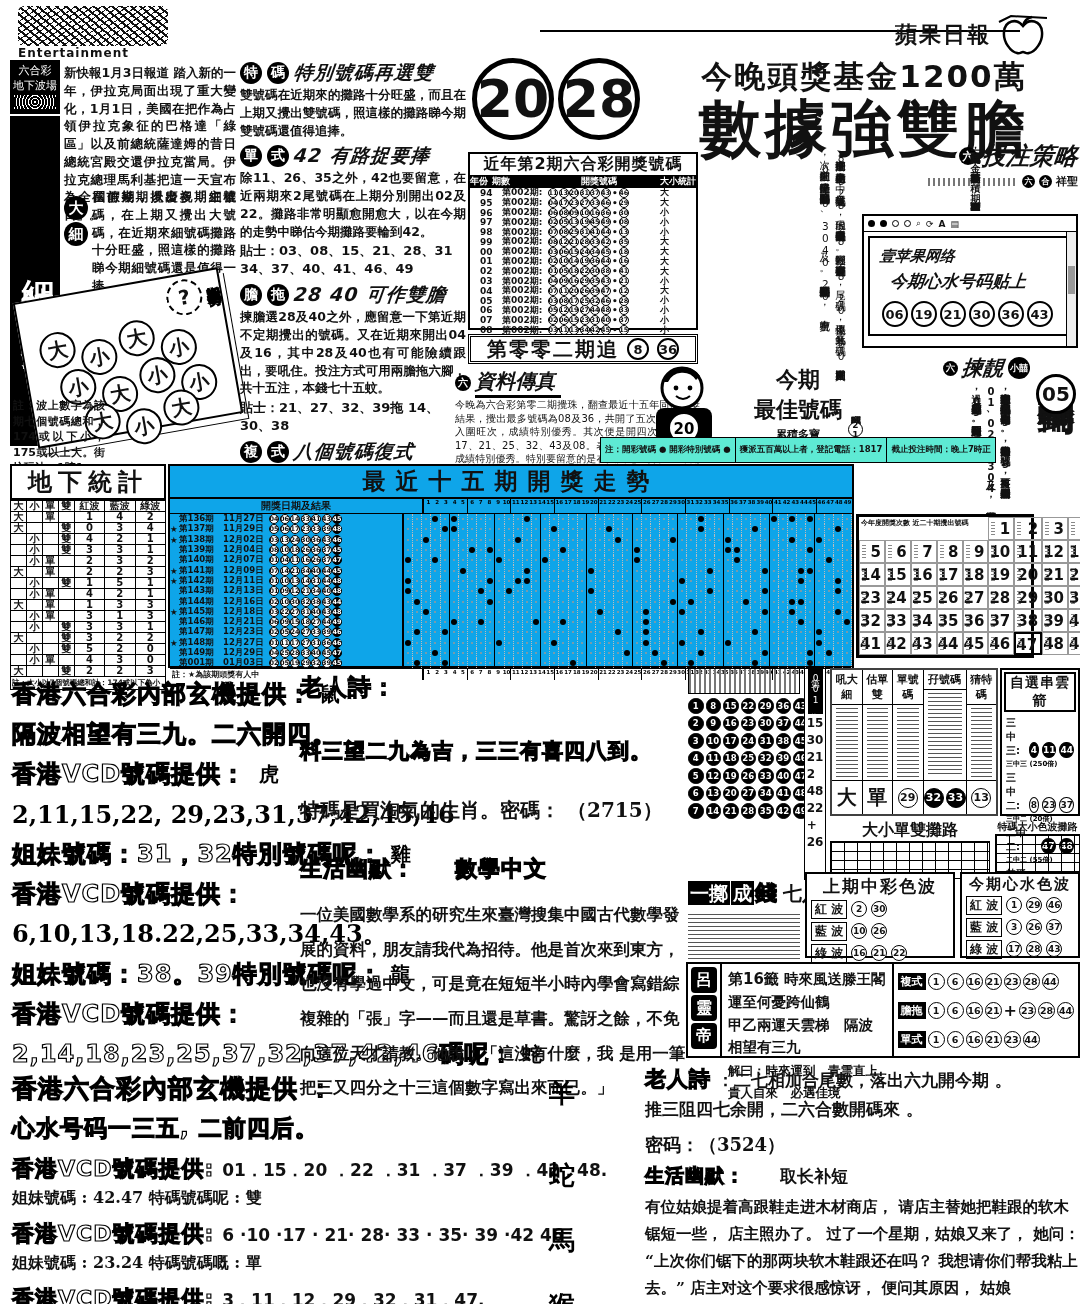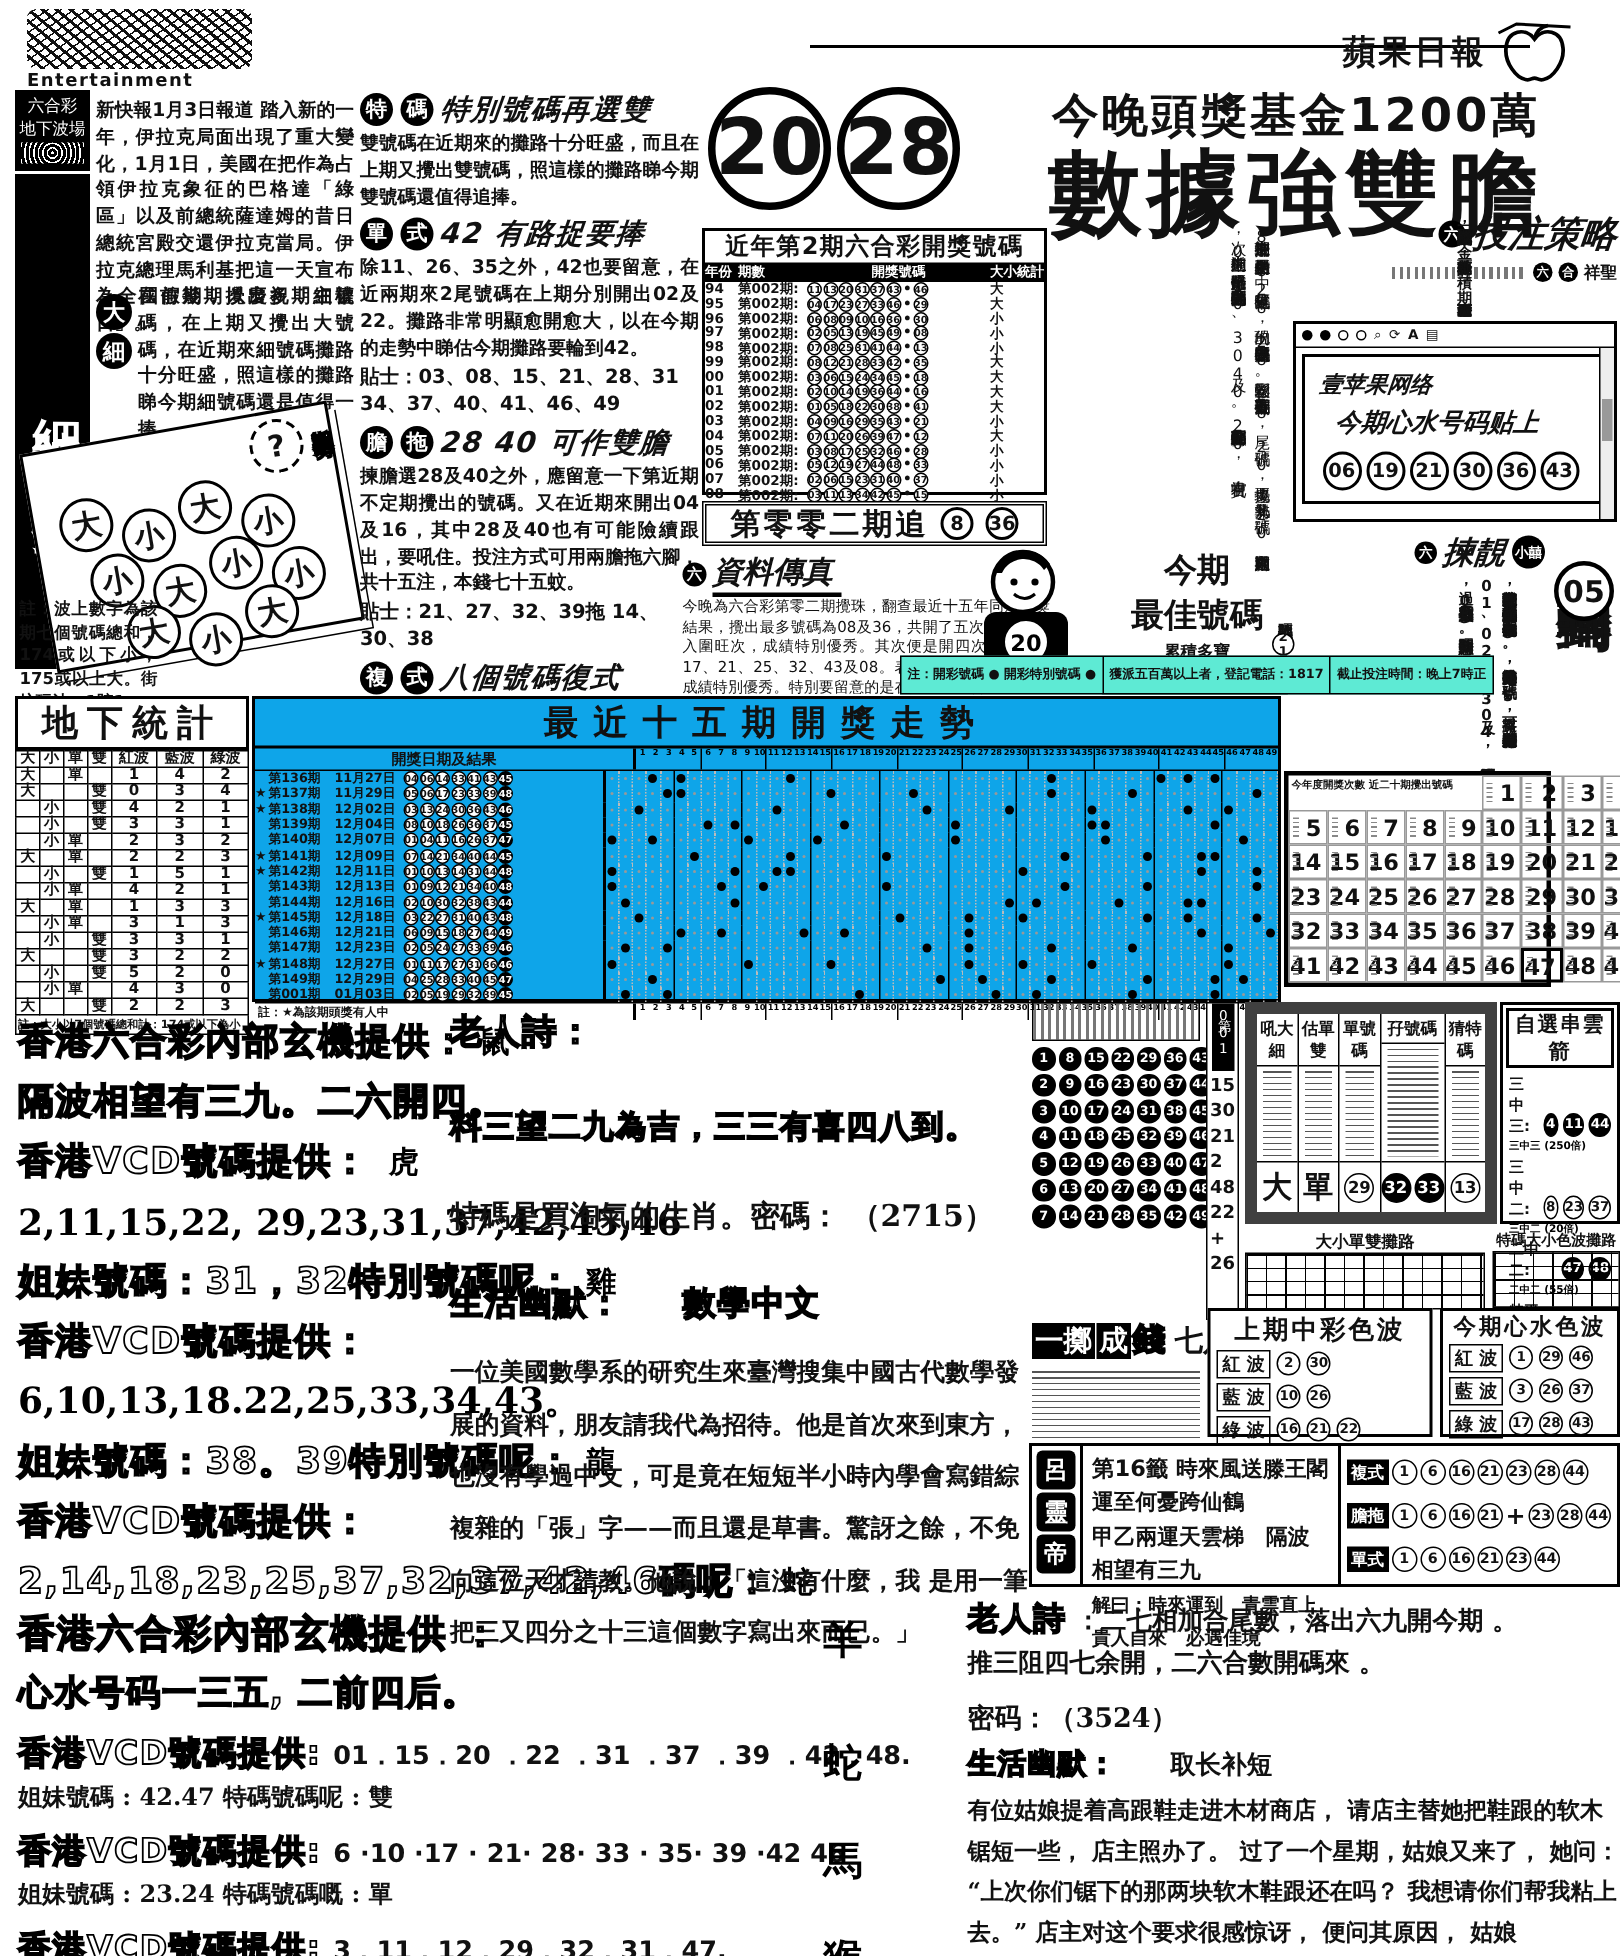--- a/index.html
+++ b/index.html
@@ -33,21 +33,21 @@
   .sec-title { font-size:19px; font-weight:900; letter-spacing:1px; }
   .tips { font-size:13px; font-weight:900; margin-top:2px; }
   
   .bigball { width:82px; height:82px; border:5px solid #000; border-radius:50%; display:flex; align-items:center; justify-content:center; font-size:52px; font-weight:900; background:#fff; }
   .kicker { font-size:31px; font-weight:900; letter-spacing:2px; }
   .headline { font-size:62px; font-weight:900; letter-spacing:4px; line-height:1; }
   
   .hist { border:2px solid #000; background:#fff; }
   .hist-title { font-size:16px; font-weight:900; text-align:center; letter-spacing:1px; }
   .hist-head { display:flex; background:#000; color:#fff; font-size:9px; font-weight:bold; }
-  .hist-row { display:flex; align-items:center; height:9.8px; font-size:9px; font-weight:bold; }
+  .hist-row { display:flex; align-items:center; height:9.8px; font-size:9px; font-weight:bold;margin-left:10px; }
   .mini { display:inline-flex; align-items:center; justify-content:center; width:10px; height:10px; border:1px solid #000; border-radius:50%; font-size:6.5px; font-weight:bold; margin-right:0.5px; background:#fff; flex:none; }
   .chase { border:3px double #000; display:flex; align-items:center; justify-content:center; gap:8px; background:#fff; }
   .chase .ball { width:22px; height:22px; font-size:13px; border-width:2px; }
   
   .fax-logo { font-size:20px; font-weight:900; font-style:italic; border-bottom:3px solid #000; display:inline-block; padding-right:6px; }
   
   .win { border:2px solid #000; background:#fff; }
   .win-bar { height:16px; border-bottom:1px solid #000; display:flex; align-items:center; gap:5px; padding:0 4px; font-size:9px; background:#fff; }
   .win-dot { width:7px; height:7px; border-radius:50%; background:#000; display:inline-block; }
   .win-dot.o { background:#fff; border:1px solid #000; }
@@ -77,32 +77,32 @@
   
   .bl-line { font-size:24px; white-space:nowrap; height:40px; display:flex; align-items:center; gap:8px; }
   .bl-line .num { font-family:"DejaVu Serif", serif; color:#000; -webkit-text-stroke:0; font-weight:bold; }
   .zod { width:30px; height:30px; display:inline-flex; align-items:center; justify-content:center; font-size:20px; color:#000; font-weight:900; }
   
   .g7 { display:grid; grid-template-columns:repeat(7,1fr); gap:2px; }
   .g7 .ball { width:15.5px; height:15.5px; font-size:8.5px; }
   .strip { border:1.5px solid #000; display:flex; flex-direction:column; align-items:center; background:#fff; }
   .strip-hd { background:#000; color:#fff; font-size:9px; writing-mode:vertical-rl; text-orientation:upright; padding:3px 1px; letter-spacing:1px; }
   .strip-n { font-size:12px; font-weight:900; padding:1.5px 0; }
-  .guess { border:8px solid #404040; display:flex; background:#fff; }
+  .guess { border:2px solid #404040; display:flex; background:#fff; }
   .gcol { flex:1; border-right:1px solid #000; display:flex; flex-direction:column; }
   .gcol:last-child { border-right:none; }
   .gcol-h { font-size:11px; font-weight:900; text-align:center; border-bottom:1px solid #000; padding:2px 0; }
   .gcol-desc { flex:1; margin:3px 4px; }
   .gcol-v { border-top:1px solid #000; height:34px; display:flex; align-items:center; justify-content:center; font-size:20px; font-weight:900; gap:2px; }
   .gcol-v .ball { width:20px; height:20px; font-size:11px; }
   .arrow-box { border:2px solid #000; background:#fff; }
   .arrow-title { border:2px solid #000; margin:2px; text-align:center; font-size:14px; font-weight:900; letter-spacing:1px; }
   .arrow-row { display:flex; align-items:flex-end; gap:3px; padding:1.5px 4px; font-size:10px; font-weight:900; }
   .arrow-row .ball { width:16px; height:16px; font-size:9px; }
-  .roads-t { font-size:11px; font-weight:900; text-align:center; }
+  .roads-t { font-size:16px; font-weight:900; text-align:center; }
   .road-grid { border:1px solid #000; height:38px; background:
      repeating-linear-gradient(90deg,#000 0 1px,transparent 1px 13px),
      repeating-linear-gradient(180deg,#000 0 1px,transparent 1px 9px); }
   .wave { border:2px solid #000; background:#fff; }
   .wave-title { font-size:17px; font-weight:900; text-align:center; letter-spacing:2px; }
   .wave-row { display:flex; align-items:center; gap:4px; height:22px; font-size:12px; }
   .wave-label { border:1.5px solid #000; font-weight:900; padding:0 3px; font-size:12px; }
   .wave .ball { width:16px; height:16px; font-size:9px; border-width:1px; }
   .fortune { border:2.5px solid #000; display:flex; background:#fff; }
   .deity { display:flex; flex-direction:column; gap:2px; padding:3px; border-right:2px solid #000; }

